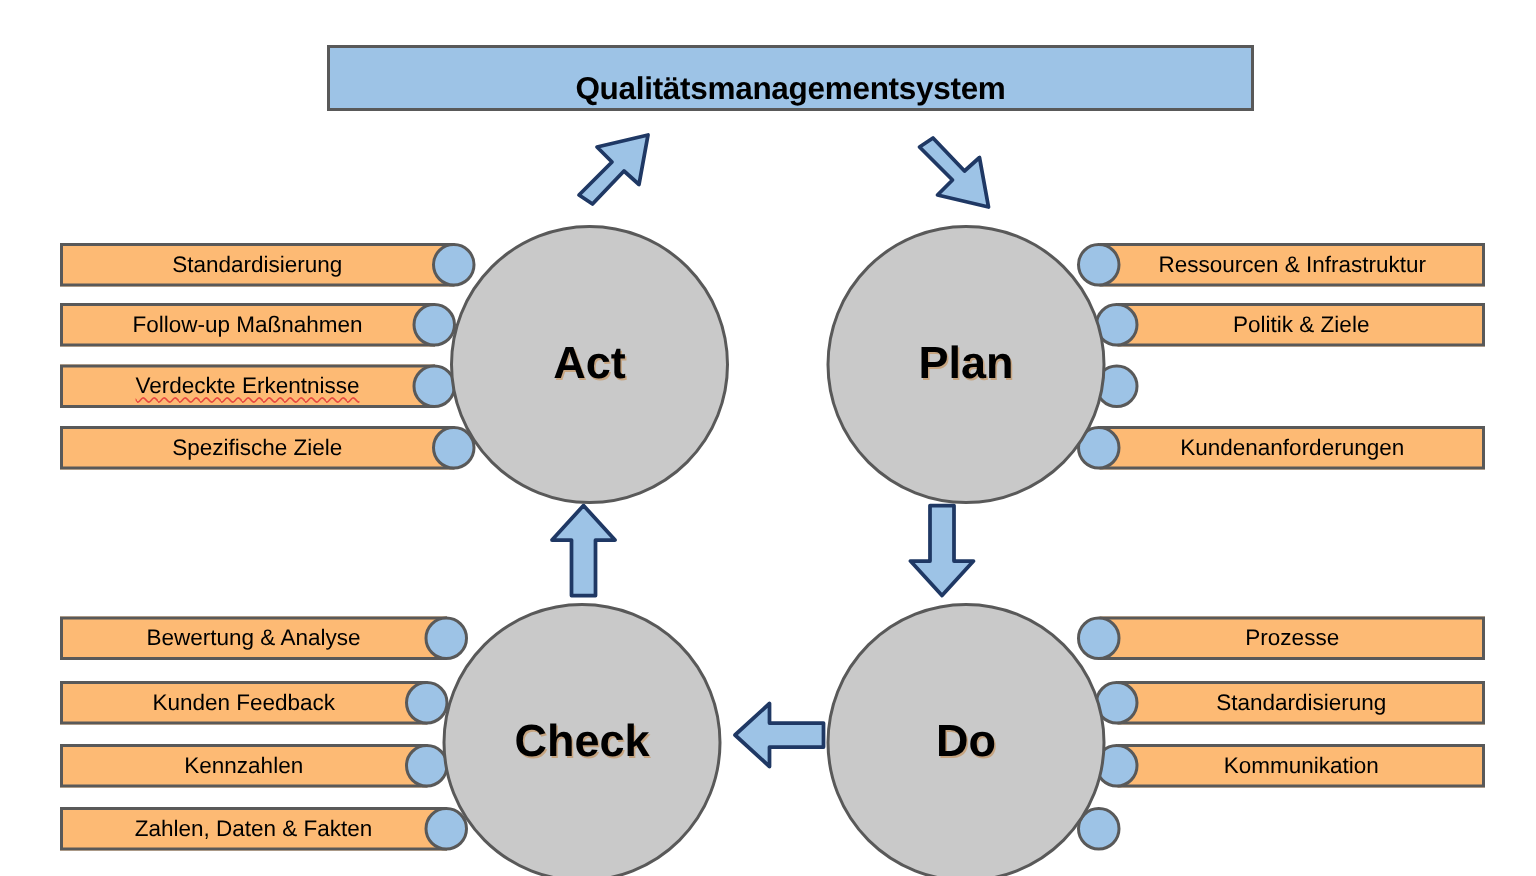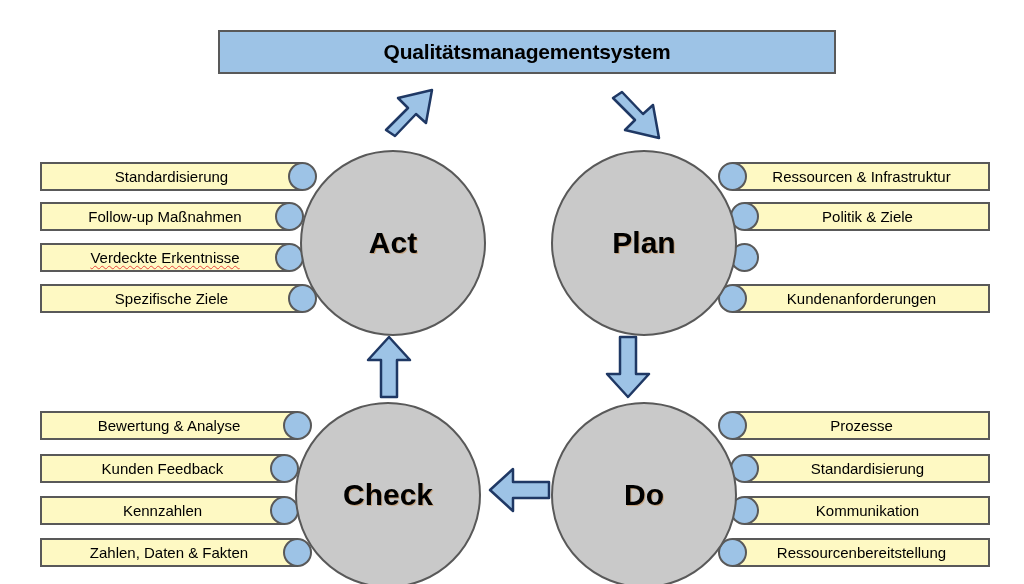--- a/index.html
+++ b/index.html
@@ -22,21 +22,21 @@
   .title-bar {
     position: absolute;
     left: 218px;
     top: 30px;
     width: 618px;
     height: 44px;
     background: #9DC3E6;
     border: 2px solid #595959;
     box-sizing: border-box;
     display: flex;
-    align-items: center;
+    align-items: flex-end;
     justify-content: center;
     z-index: 6;
   }
   .title-bar span {
     font-size: 21px;
     font-weight: bold;
     color: #000000;
     letter-spacing: -0.2px;
   }
 
@@ -60,21 +60,21 @@
   }
   #circle-act   { left: 300px; top: 150px; width: 186px; height: 186px; }
   #circle-plan  { left: 551px; top: 150px; width: 186px; height: 186px; }
   #circle-check { left: 295px; top: 402px; width: 186px; height: 186px; }
   #circle-do    { left: 551px; top: 402px; width: 186px; height: 186px; }
 
   
   .label-bar {
     position: absolute;
     height: 29px;
-    background: #fef9c3;
+    background: #fdba74;
     border: 2px solid #595959;
     box-sizing: border-box;
     display: flex;
     align-items: center;
     justify-content: center;
     z-index: 3;
   }
   .label-bar span {
     font-size: 15px;
     color: #000000;
@@ -201,23 +201,20 @@
   <div class="label-bar" style="left:745px; top:454px; width:245px;">
     <span>Standardisierung</span>
   </div>
 
   <div class="label-cap" style="left:730px; top:496px;"></div>
   <div class="label-bar" style="left:745px; top:496px; width:245px;">
     <span>Kommunikation</span>
   </div>
 
   <div class="label-cap" style="left:718px; top:538px;"></div>
-  <div class="label-bar" style="left:733px; top:538px; width:257px;">
-    <span>Ressourcenbereitstellung</span>
-  </div>
 
   <div class="phase-circle" id="circle-act">
     <span>Act</span>
   </div>
   <div class="phase-circle" id="circle-plan">
     <span>Plan</span>
   </div>
   <div class="phase-circle" id="circle-check">
     <span>Check</span>
   </div>

